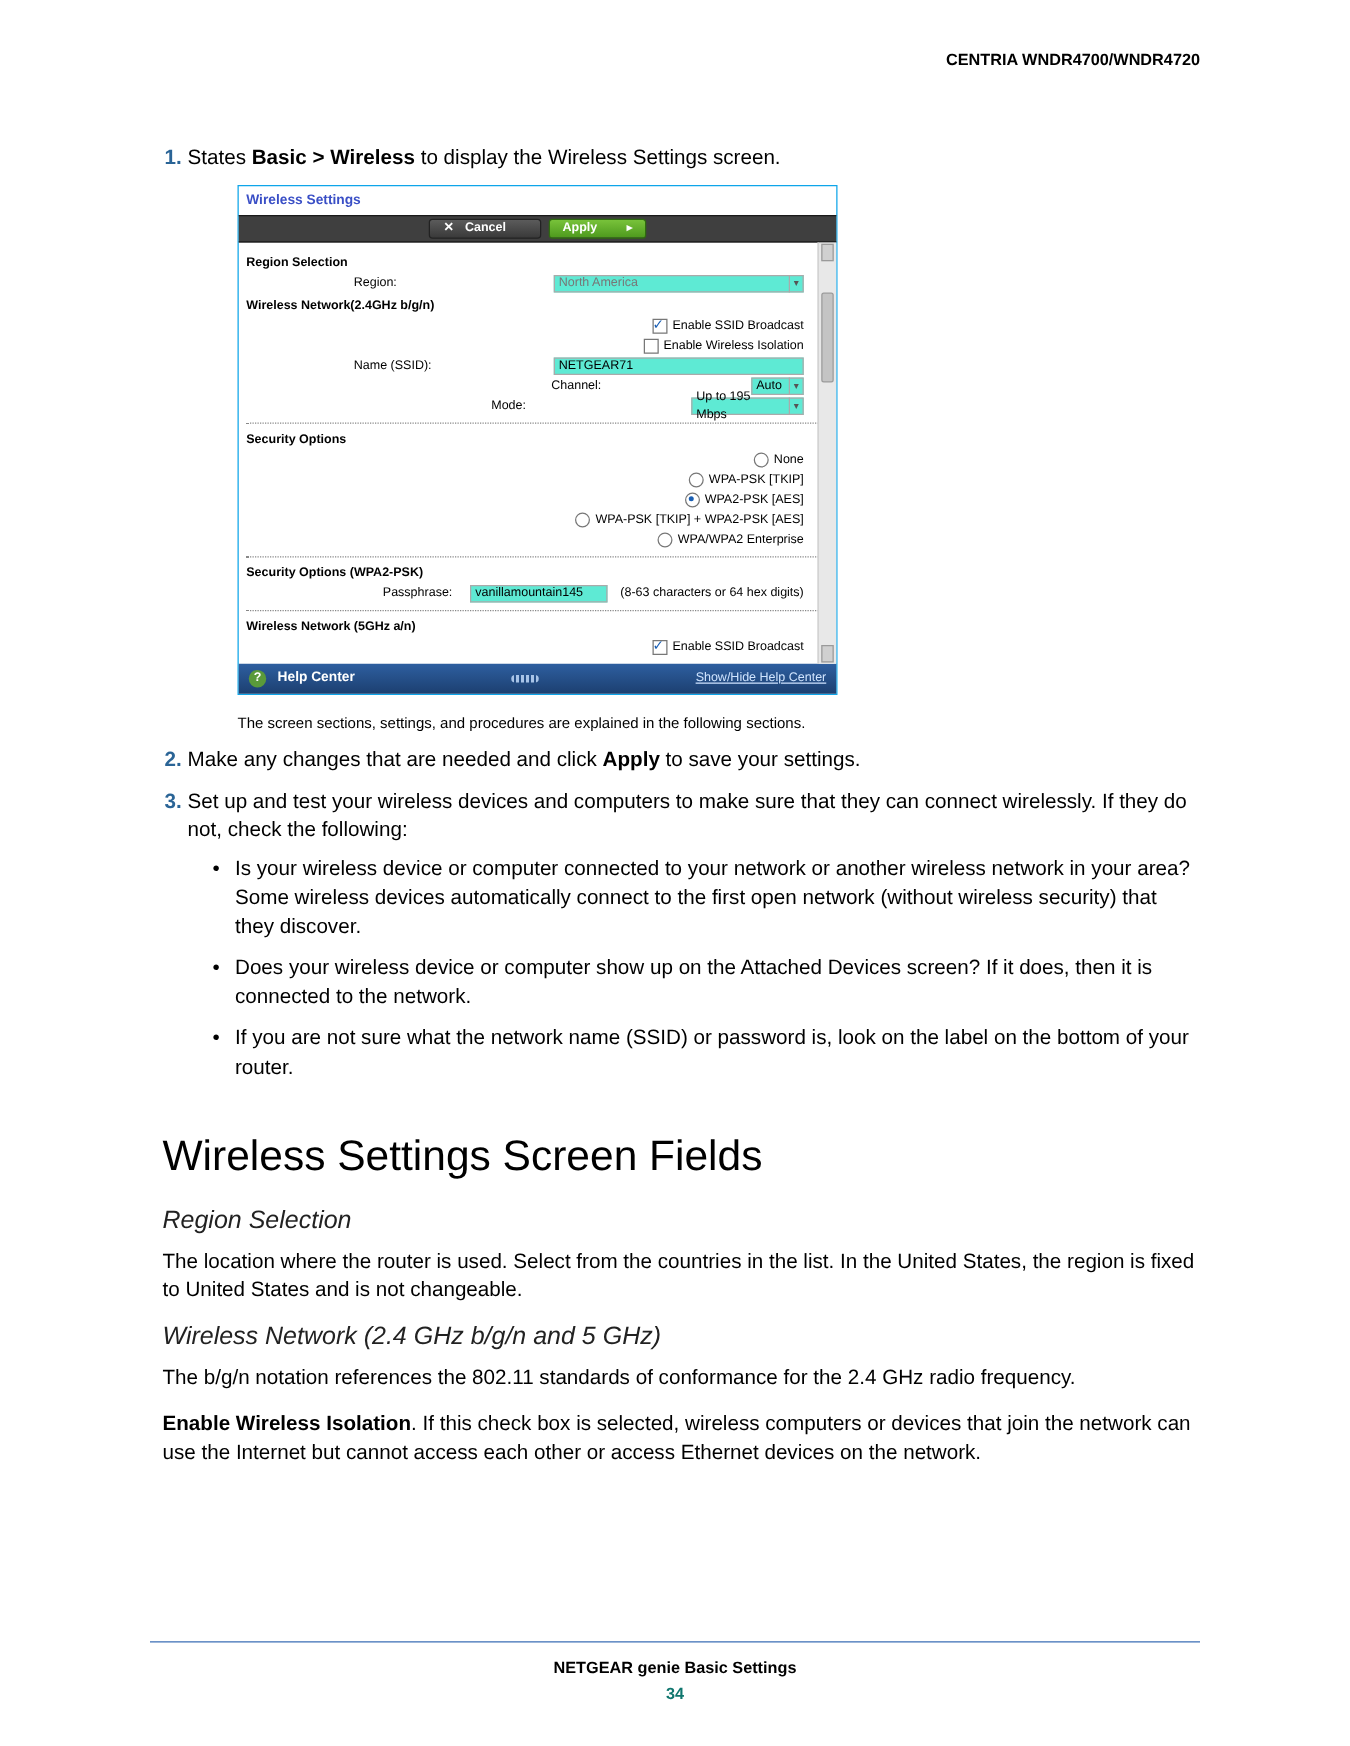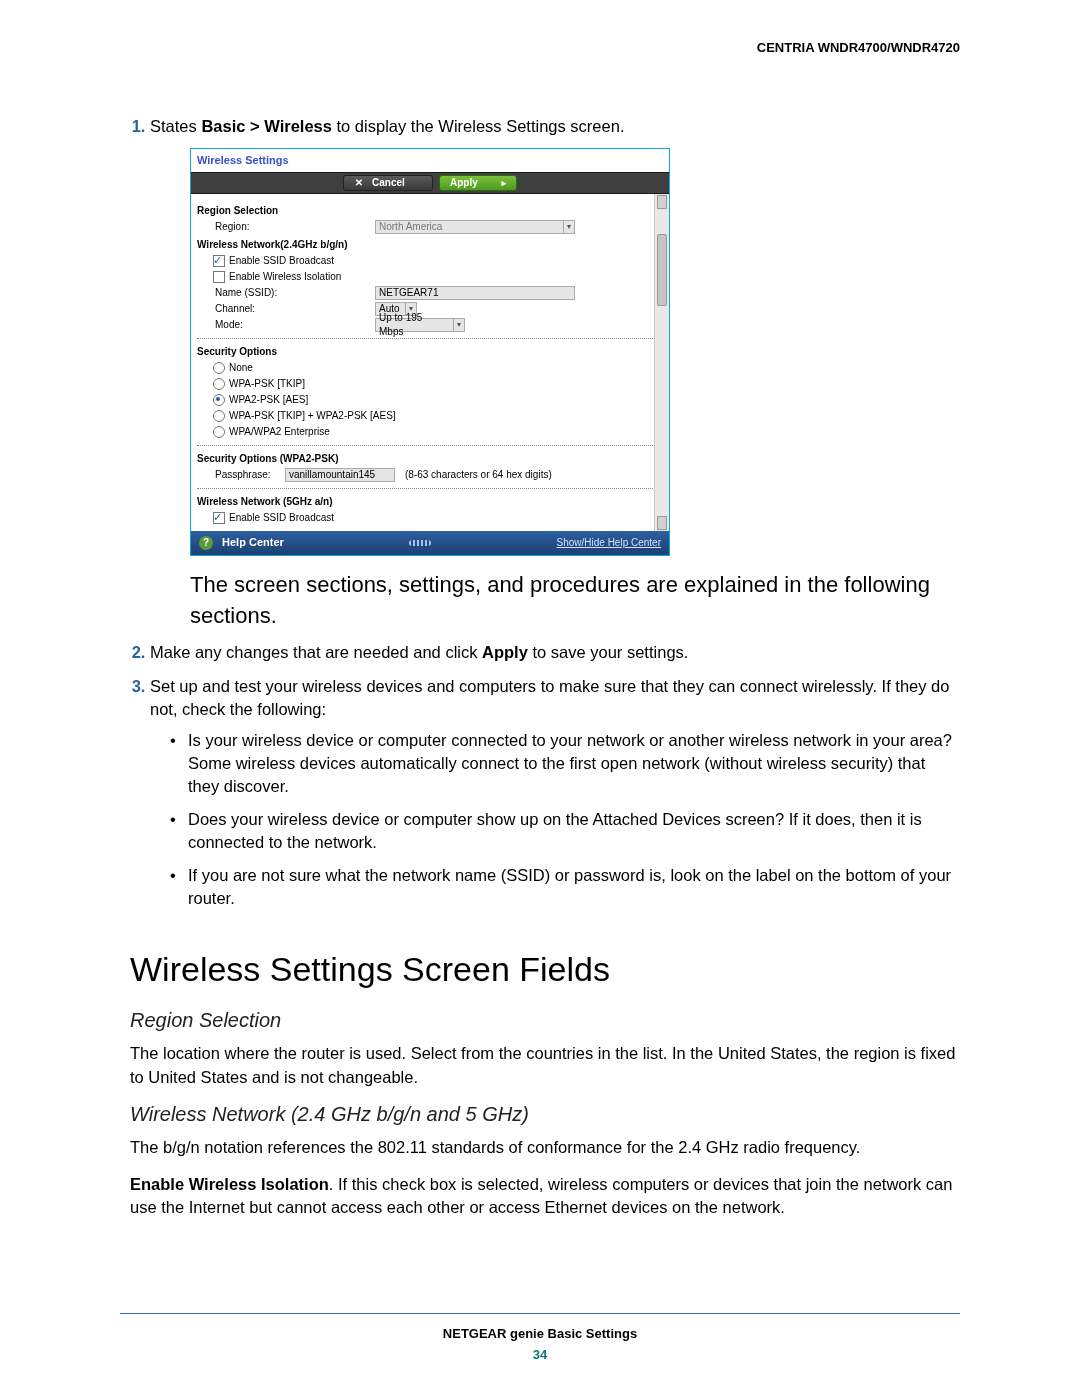--- a/index.html
+++ b/index.html
@@ -48,21 +48,21 @@
     line-height: 1.4;
   }
   ul.sub > li::before {
     content: "•";
     position: absolute;
     left: 0;
     top: 0;
   }
   .after-shot {
     margin: 14px 0 10px 40px;
-    font-size: 22px;
+    font-size: 12px;
     line-height: 1.4;
   }
   h2.sect {
     font-family: "Trebuchet MS", "Gill Sans", Arial, sans-serif;
     font-weight: normal;
     font-size: 34px;
     margin: 40px 0 20px 0;
   }
   h3.sub {
     font-family: "Trebuchet MS", "Gill Sans", Arial, sans-serif;
@@ -175,31 +175,32 @@
     left:2px; right:2px; height:12px;
     background:#d0d0d0;
     border:1px solid #9a9a9a;
   }
   .scrollbar .end.top{top:1px;}
   .scrollbar .end.bot{bottom:1px;}
   .grp-title { font-weight: bold; margin: 4px 0 2px 0; }
   .row {
     display: flex;
     align-items: center;
-    margin: 2px 16px;
+    margin: 2px 4px;
     padding-right:16px;
+    justify-content:flex-end;
   }
   .row .lab { width: 160px; padding-left: 2px; }
   .cb { display:inline-block; width:10px; height:10px; border:1px solid #777; margin-right:4px; vertical-align:middle; background:#fff; position:relative; }
   .cb.checked::after { content:"✓"; position:absolute; top:-3px; left:-1px; font-size:11px; color:#1a5fb4; }
   .rd { display:inline-block; width:10px; height:10px; border:1px solid #777; border-radius:50%; margin-right:4px; vertical-align:middle; background:#fff; position:relative; }
   .rd.sel::after { content:""; position:absolute; top:2px; left:2px; width:4px; height:4px; border-radius:50%; background:#1a5fb4; }
   .field {
     border: 1px solid #aaa;
-    background: #e5e5e5;
+    background: #5eead4;
     height: 14px;
     line-height: 14px;
     padding: 0 3px;
     box-sizing: border-box;
     display: inline-flex;
     align-items: center;
     justify-content: space-between;
     color:#777;
   }
   .field.sel { color:#000; }

